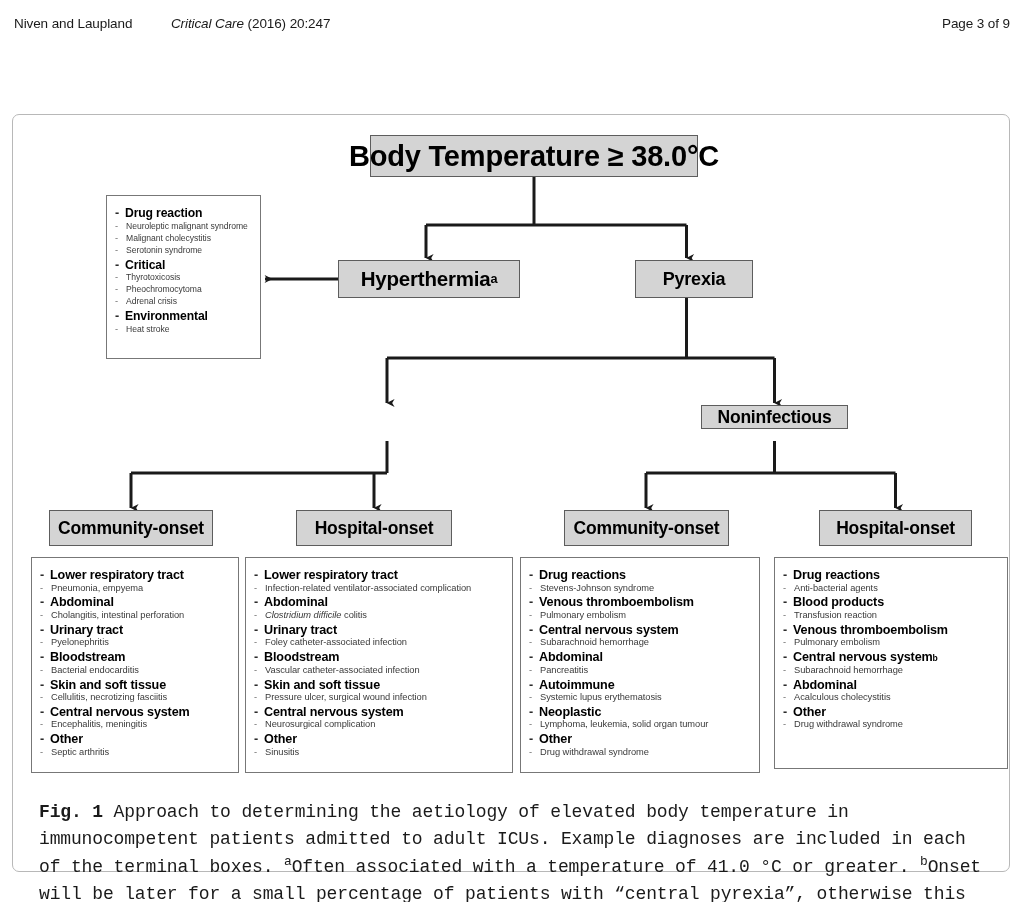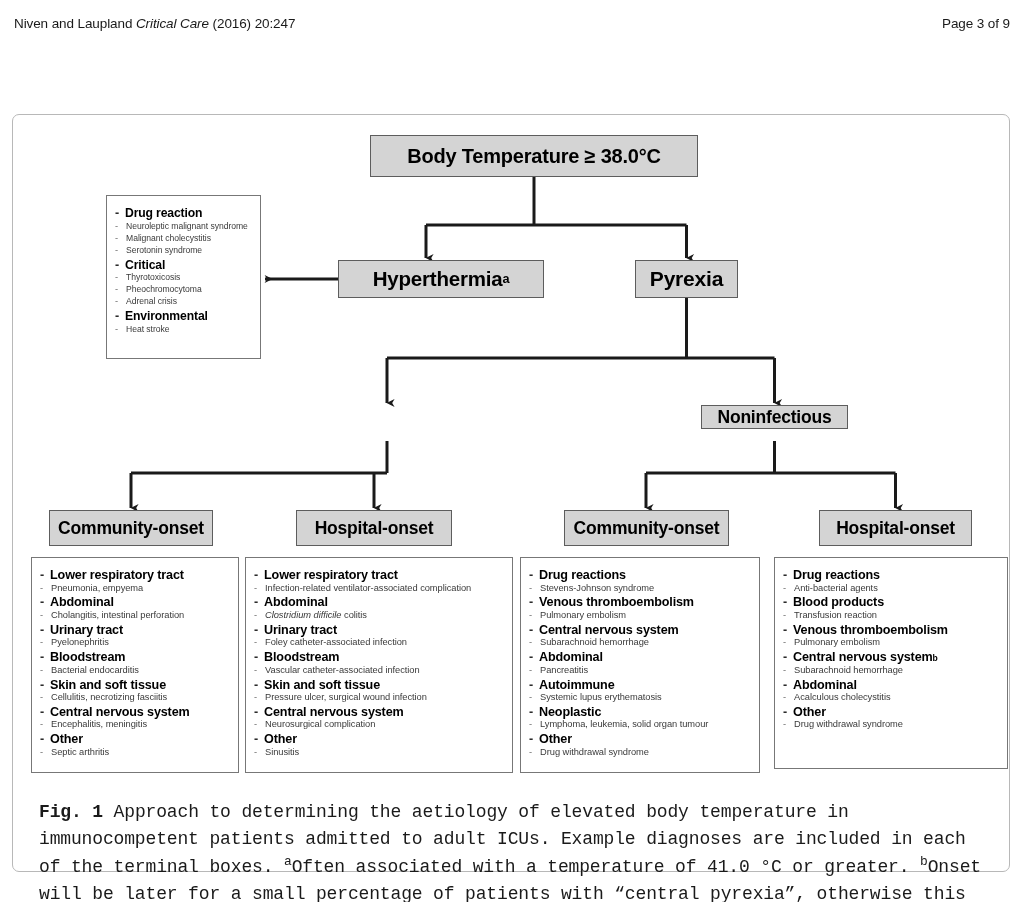--- a/index.html
+++ b/index.html
@@ -21,21 +21,21 @@
     position: absolute;
     top: 16px;
     left: 14px;
     right: 14px;
     font-size: 13.5px;
     color: #1a1a1a;
     letter-spacing: -0.1px;
   }
   .runhead .left { float: left; white-space: nowrap; }
   .runhead .right { float: right; white-space: nowrap; }
-  .runhead .jrnl { font-style: italic; }
+  .runhead .jrnl { font-style: italic; margin-left: 35px; }
 
   
   .figure-frame {
     position: absolute;
     left: 12px;
     top: 114px;
     width: 998px;
     height: 758px;
     border: 1px solid #b8b8b8;
     border-radius: 7px;
@@ -65,23 +65,23 @@
     white-space: nowrap;
     letter-spacing: -0.2px;
   }
   .gbox sup {
     font-size: 0.62em;
     font-weight: bold;
     vertical-align: super;
     line-height: 0;
   }
 
-  #box-root      { left: 357px; top: 20px;  width: 328px; height: 42px; font-size: 20px; }
-  #box-hyper     { left: 325px; top: 145px; width: 206px; height: 38px; font-size: 20.5px; }
-  #box-pyrexia   { left: 622px; top: 145px; width: 103px; height: 38px; font-size: 21px; }
+  #box-root      { left: 357px; top: 20px;  width: 328px; height: 42px; font-size: 29px; }
+  #box-hyper     { left: 325px; top: 145px; width: 182px; height: 38px; font-size: 20.5px; }
+  #box-pyrexia   { left: 622px; top: 145px; width: 118px; height: 38px; font-size: 18px; }
   #box-infect    { left: 318px; top: 290px; width: 112px; height: 36px; font-size: 17.5px; }
   #box-noninfect { left: 688px; top: 290px; width: 147px; height: 24px; font-size: 17.5px; }
   #box-t1        { left: 36px;  top: 395px; width: 164px; height: 36px; font-size: 17.5px; }
   #box-t2        { left: 283px; top: 395px; width: 156px; height: 36px; font-size: 17.5px; }
   #box-t3        { left: 551px; top: 395px; width: 165px; height: 36px; font-size: 17.5px; }
   #box-t4        { left: 806px; top: 395px; width: 153px; height: 36px; font-size: 17.5px; }
 
   
   .lbox {
     position: absolute;

